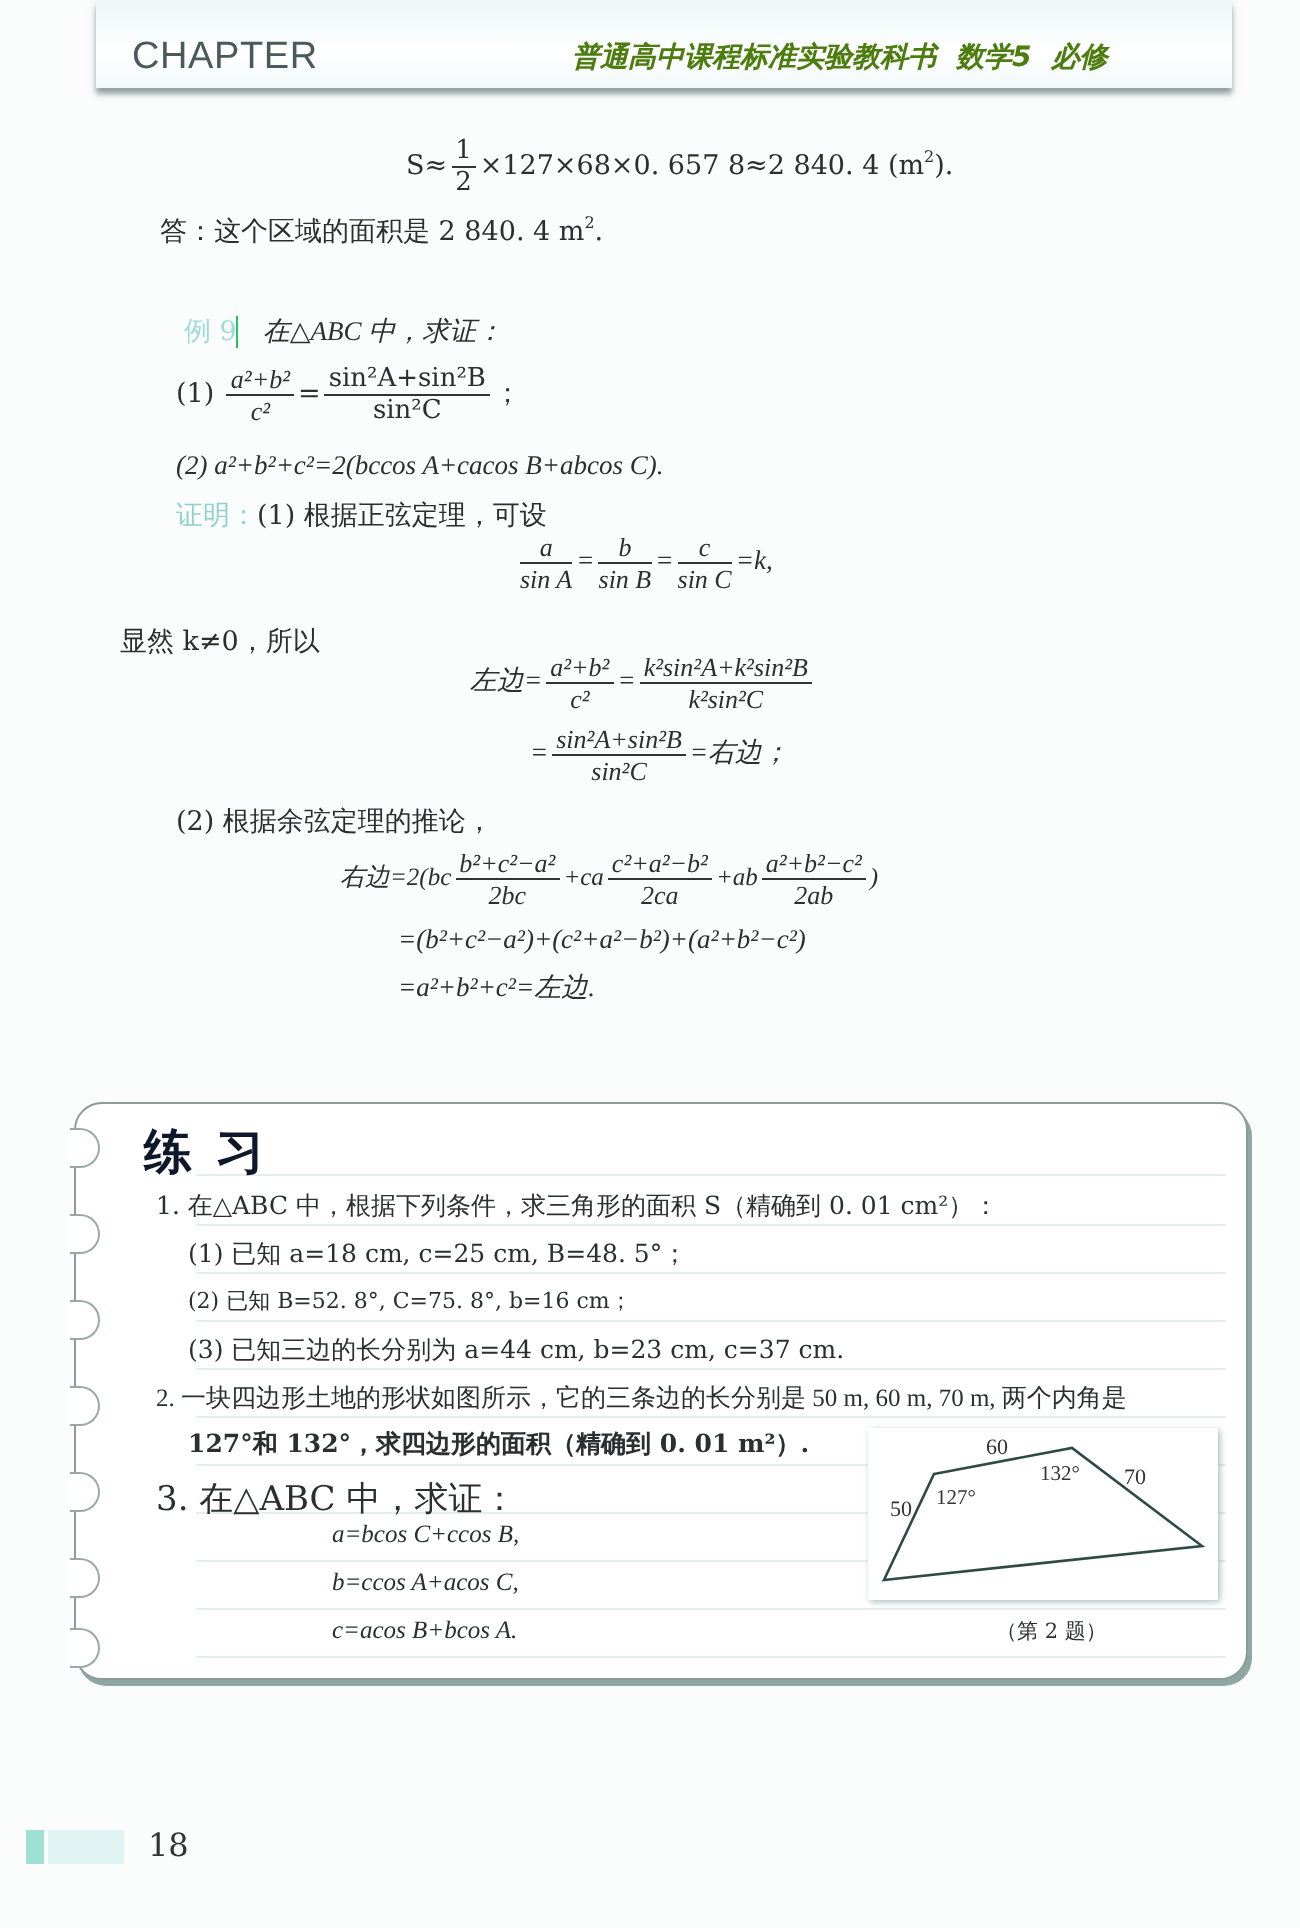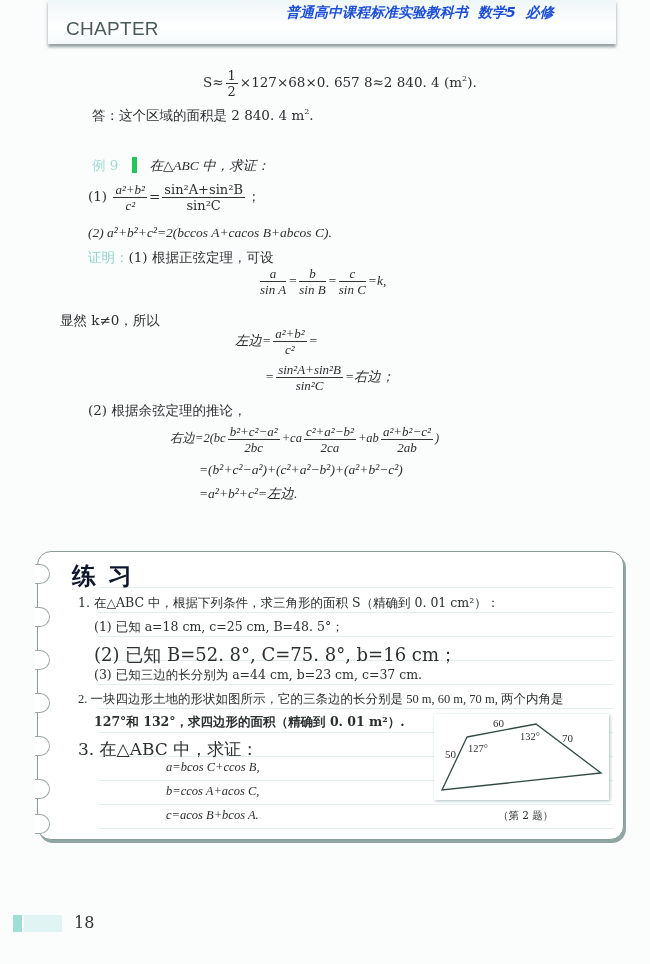--- a/index.html
+++ b/index.html
@@ -14,33 +14,33 @@
   .header {
     left:48px; top:0; width:568px; height:44px;
     background:linear-gradient(180deg,#eef7f7 0%,#ffffff 60%,#f3f9f9 100%);
     box-shadow:0 3px 3px rgba(60,80,80,0.55);
   }
   .chapter {
     left:66px; top:18px; font-family:"Liberation Sans","DejaVu Sans",sans-serif;
     font-size:19px; color:#4a5a5a; letter-spacing:0.3px;
   }
   .book-title {
-    left:286px; top:4px; font-size:14px; font-style:italic; font-weight:bold; color:#1d4ed8;
+    left:286px; top:20px; font-size:14px; font-style:italic; font-weight:bold; color:#4d7c0f;
     font-family:"DejaVu Sans","Liberation Sans",sans-serif;
   }
   .book-title span { margin-left:10px; }
 
   .line { font-size:13.5px; white-space:nowrap; }
   .it { font-style:italic; font-family:"Liberation Serif","DejaVu Serif",serif; }
   .frac { display:inline-block; vertical-align:middle; text-align:center; margin:0 2px; }
   .frac > span { display:block; line-height:15px; font-size:13px; }
   .frac > span.num { border-bottom:1px solid #333; padding:0 2px; }
   sup { font-size:8px; vertical-align:6px; line-height:0; }
   .teal { color:#8fd3cc; }
-  .ex-label { color:#9fdcd6; border-right:5px solid #22c55e; padding-right:14px; margin-right:12px; }
+  .ex-label { color:#9fdcd6; border-right:1px solid #22c55e; padding-right:0; margin-right:12px; }
 
   
   .exbox {
     left:37px; top:551px; width:585px; height:287px;
     border:1.5px solid #8a9b98; border-radius:14px;
     box-shadow:2px 3px 0 #8fa7a3;
     background:#fff;
   }
   .ring {
     position:absolute; left:-3px; width:14px; height:18px;
@@ -67,21 +67,21 @@
 
 <div class="abs header"></div>
 <div class="abs chapter">CHAPTER</div>
 <div class="abs book-title">
   <b>普通高中课程标准实验教科书</b><span>数学5</span><span>必修</span>
 </div>
 
 <div class="abs line" style="left:203px;top:68px;">
   <span>S≈</span><span class="frac"><span class="num">1</span><span>2</span></span><span>×127×68×0. 657 8≈2 840. 4 (m</span><sup>2</sup><span>).</span>
 </div>
-<div class="abs line" style="left:92px;top:107px;">
+<div class="abs line" style="left:80px;top:107px;">
   <span>答：这个区域的面积是 2 840. 4 m</span><sup>2</sup><span>.</span>
 </div>
 
 <div class="abs line" style="left:92px;top:157px;">
   <span class="ex-label">例 9</span><span class="it">在△ABC 中，求证：</span>
 </div>
 <div class="abs line" style="left:88px;top:182px;">
   <span>(1)</span>
   <span class="frac it"><span class="num">a²+b²</span><span>c²</span></span>=<span class="frac"><span class="num">sin²A+sin²B</span><span>sin²C</span></span><span>；</span>
 </div>
@@ -89,21 +89,21 @@
 <div class="abs line" style="left:88px;top:249px;">
   <span class="teal">证明：</span><span>(1) 根据正弦定理，可设</span>
 </div>
 
 <div class="abs line it" style="left:258px;top:266px;">
   <span class="frac"><span class="num">a</span><span>sin A</span></span>=<span class="frac"><span class="num">b</span><span>sin B</span></span>=<span class="frac"><span class="num">c</span><span>sin C</span></span><span>=k,</span>
 </div>
 <div class="abs line" style="left:60px;top:312px;">显然 k≠0，所以</div>
 
 <div class="abs line it" style="left:235px;top:326px;">
-  <span>左边=</span><span class="frac"><span class="num">a²+b²</span><span>c²</span></span>=
+  <span>左边=</span><span class="frac"><span class="num">a²+b²</span><span>c²</span></span>=<span class="frac"><span class="num">k²sin²A+k²sin²B</span><span>k²sin²C</span></span>
 </div>
 <div class="abs line it" style="left:265px;top:362px;">
   =<span class="frac"><span class="num">sin²A+sin²B</span><span>sin²C</span></span><span>=右边；</span>
 </div>
 
 <div class="abs line" style="left:88px;top:402px;">(2) 根据余弦定理的推论，</div>
 <div class="abs line it" style="left:170px;top:424px;font-size:12.5px;">
   <span>右边=2(</span><span>bc</span><span class="frac"><span class="num">b²+c²−a²</span><span>2bc</span></span><span>+ca</span><span class="frac"><span class="num">c²+a²−b²</span><span>2ca</span></span><span>+ab</span><span class="frac"><span class="num">a²+b²−c²</span><span>2ab</span></span><span>)</span>
 </div>
 <div class="abs line it" style="left:199px;top:462px;">=(b²+c²−a²)+(c²+a²−b²)+(a²+b²−c²)</div>
@@ -126,21 +126,21 @@
   <div class="rule" style="top:180px;"></div>
   <div class="rule" style="top:204px;"></div>
   <div class="rule" style="top:228px;"></div>
   <div class="rule" style="top:252px;"></div>
   <div class="rule" style="top:276px;"></div>
 </div>
 <div class="abs ex-title">练习</div>
 
 <div class="abs line" style="left:78px;top:595px;font-size:12.5px;text-align:center;">1. 在△ABC 中，根据下列条件，求三角形的面积 S（精确到 0. 01 cm²）：</div>
 <div class="abs line" style="left:94px;top:619px;font-size:12.5px;">(1) 已知 a=18 cm, c=25 cm, B=48. 5°；</div>
-<div class="abs line" style="left:94px;top:643px;font-size:18px;">(2) 已知 B=52. 8°, C=75. 8°, b=16 cm；</div>
+<div class="abs line" style="left:94px;top:643px;font-size:11px;">(2) 已知 B=52. 8°, C=75. 8°, b=16 cm；</div>
 <div class="abs line" style="left:94px;top:667px;font-size:12.5px;">(3) 已知三边的长分别为 a=44 cm, b=23 cm, c=37 cm.</div>
 <div class="abs line" style="left:78px;top:691px;font-size:12.5px;font-family:Liberation Serif, serif;">2. 一块四边形土地的形状如图所示，它的三条边的长分别是 50 m, 60 m, 70 m, 两个内角是</div>
 <div class="abs line" style="left:94px;top:714px;font-size:12.5px;font-weight:bold;">127°和 132°，求四边形的面积（精确到 0. 01 m²）.</div>
 <div class="abs line" style="left:78px;top:738px;font-size:17px;">3. 在△ABC 中，求证：</div>
 <div class="abs line it" style="left:166px;top:760px;font-size:12.5px;">a=bcos C+ccos B,</div>
 <div class="abs line it" style="left:166px;top:784px;font-size:12.5px;">b=ccos A+acos C,</div>
 <div class="abs line it" style="left:166px;top:808px;font-size:12.5px;">c=acos B+bcos A.</div>
 
 <div class="abs figbox">
   <svg width="175" height="86" viewBox="434 714 175 86">

